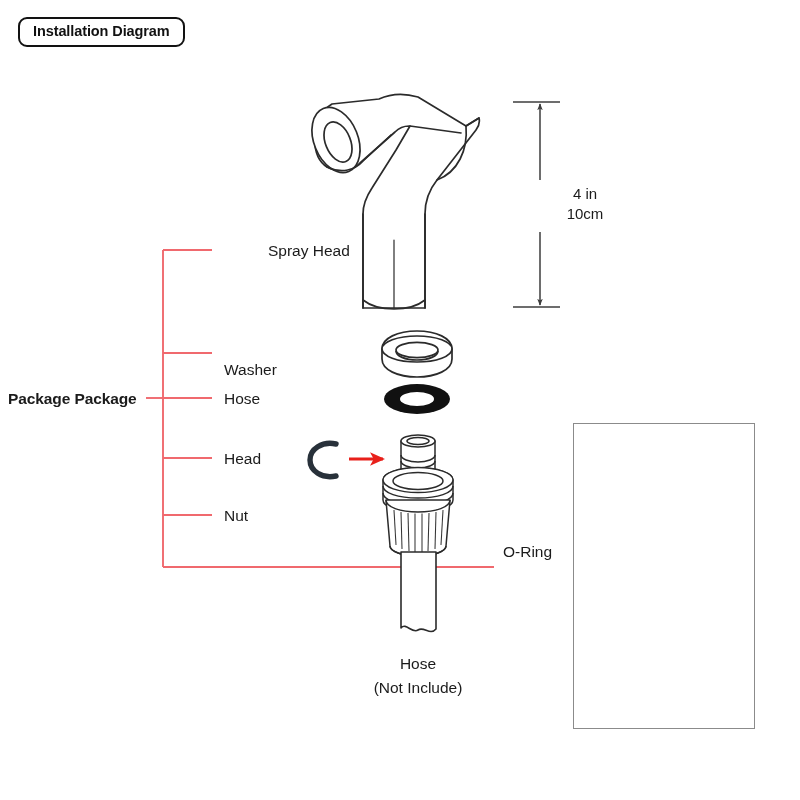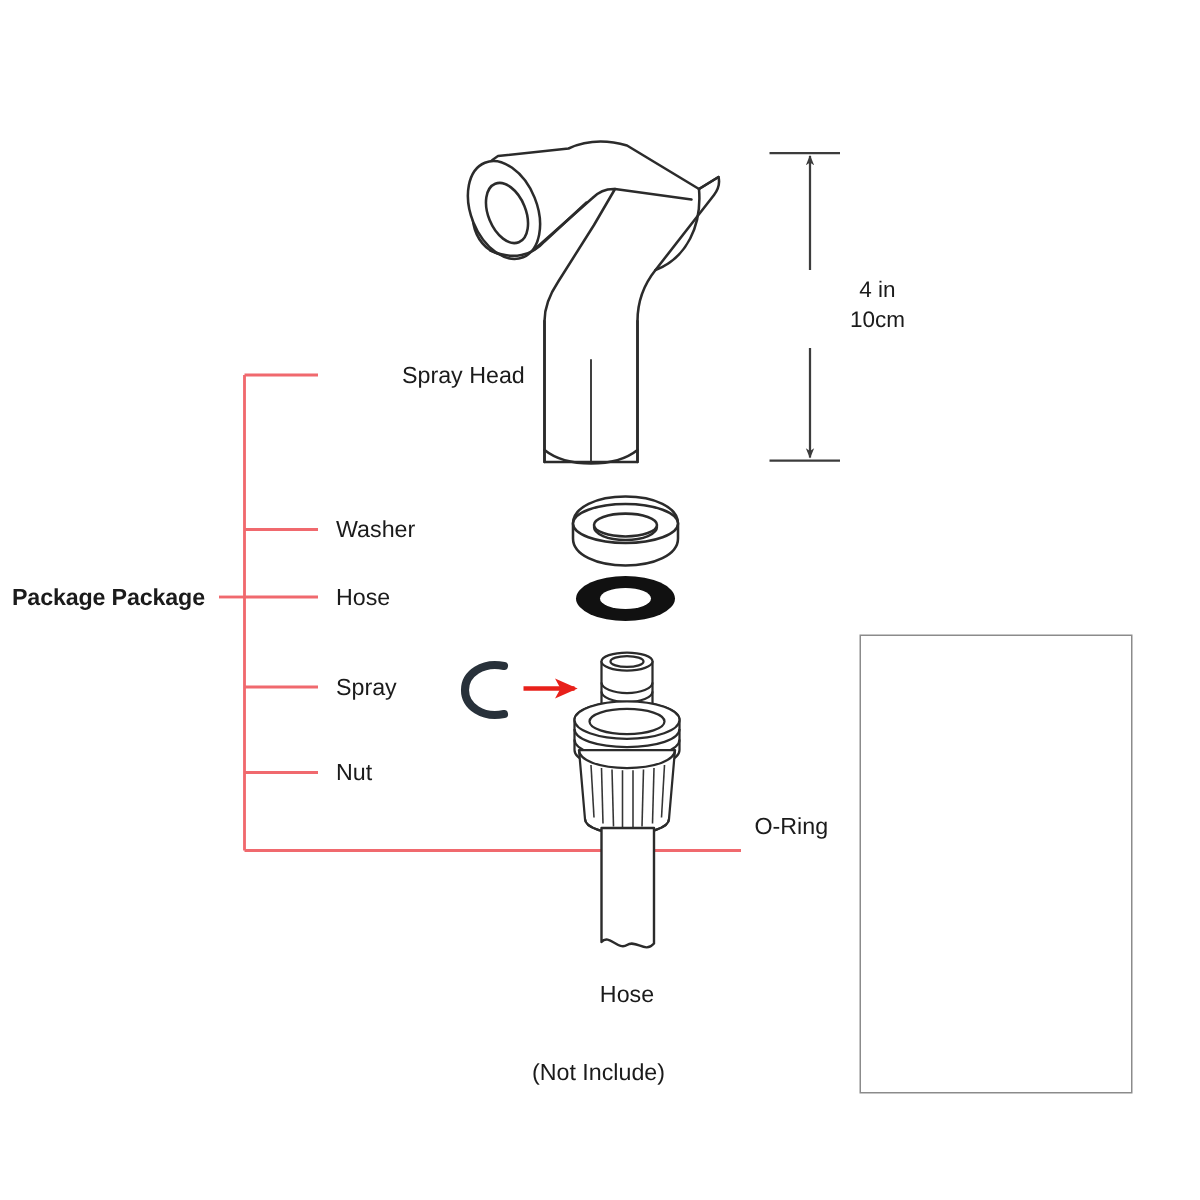--- a/index.html
+++ b/index.html
@@ -32,20 +32,23 @@
   .panel{
     position:absolute;left:573px;top:423px;width:182px;height:306px;
     border:1.6px solid #8b8b8b;background:#fff;box-sizing:border-box;
   }
 </style>
 </head>
 <body>
 
 <div id="stage">
 
+  <div class="badge">
+    <span>Installation Diagram</span>
+  </div>
 
   <svg class="layer" viewBox="0 0 800 800">
     <defs>
       <marker id="ah" viewBox="0 0 10 10" refX="8.6" refY="5" markerWidth="5.2" markerHeight="5.2" orient="auto-start-reverse">
         <path d="M0,0.6 L10,5 L0,9.4 L2.4,5 Z" fill="#e8201a"></path>
       </marker>
       <marker id="dimA" viewBox="0 0 10 10" refX="9" refY="5" markerWidth="4.6" markerHeight="4.6" orient="auto-start-reverse">
         <path d="M0,1 L10,5 L0,9 L2.6,5 Z" fill="#3c3c3c"></path>
       </marker>
       <g id="knurl-lines"></g>
@@ -242,27 +245,27 @@
     <g>
       <path d="M625,567 L660,567" stroke="#e8201a" stroke-width="2.9" fill="none" marker-end="url(#ah)"></path>
     </g>
   </svg>
 
   <div class="panel"></div>
 
   <div class="lbl bold" style="left:8px;top:391px;">Package Package</div>
 
   <div class="lbl" style="left:224px;top:243px;margin-left:44px;">Spray Head</div>
-  <div class="lbl" style="left:224px;top:346px;">Washer</div>
+  <div class="lbl" style="left:224px;top:362px;">Washer</div>
   <div class="lbl" style="left:224px;top:391px;">Hose</div>
-  <div class="lbl" style="left:224px;top:451px;">Spray</div>
+  <div class="lbl" style="left:224px;top:451px;">Head</div>
   <div class="lbl" style="left:224px;top:508px;">Nut</div>
   <div class="lbl" style="left:503px;top:544px;">O-Ring</div>
 
   <div class="dim" style="left:541px;top:184px;">
     <div>4 in</div>
     <div>10cm</div>
   </div>
 
   <div class="lbl ctr" style="left:418px;top:656px;">Hose</div>
-  <div class="lbl ctr" style="left:399px;top:680px;margin-top:28px;">(Not Include)</div>
+  <div class="lbl ctr" style="left:418px;top:680px;">(Not Include)</div>
 
 </div>
 
 </body></html>

